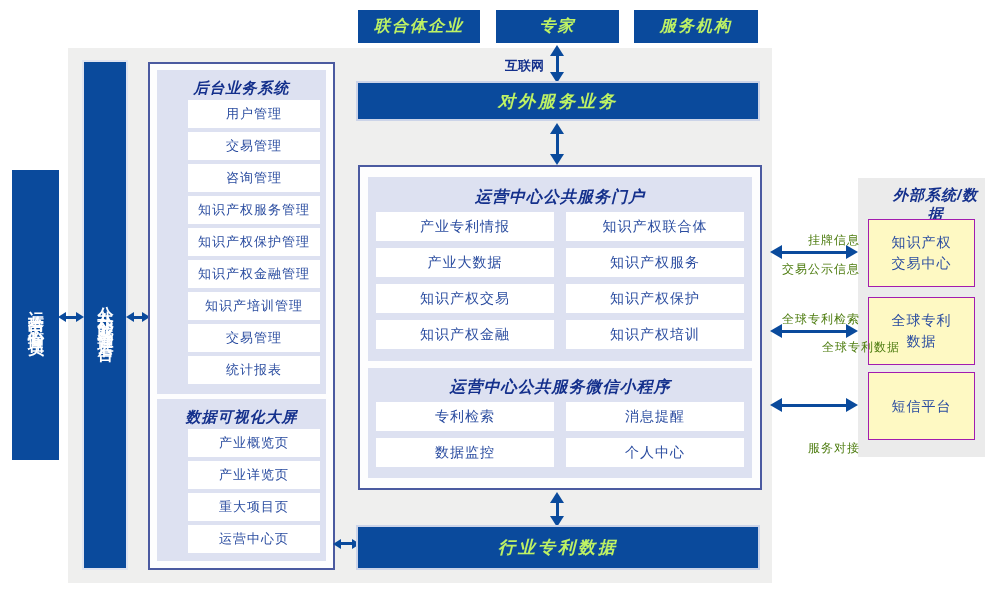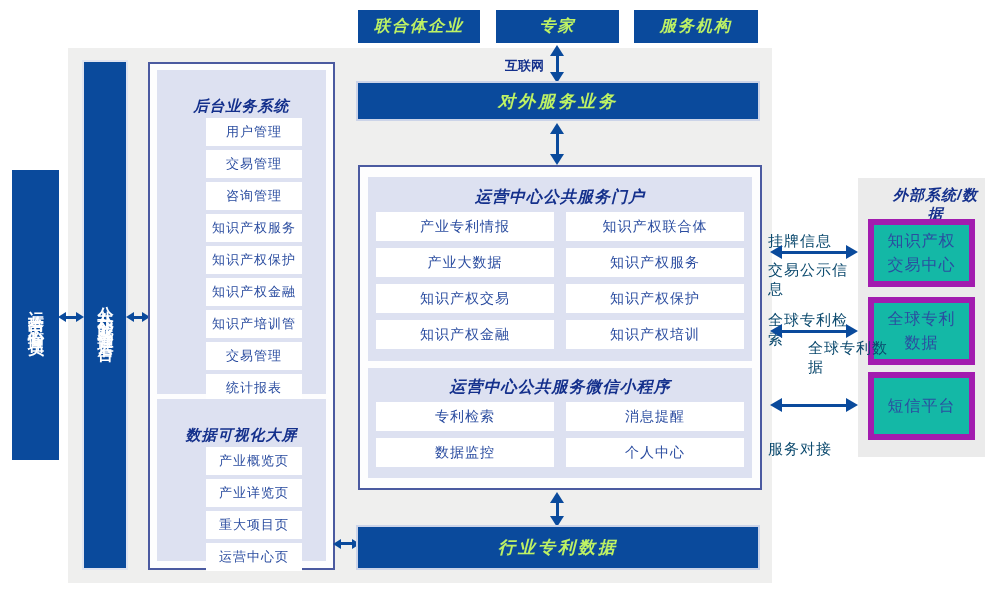--- a/index.html
+++ b/index.html
@@ -36,21 +36,21 @@
     writing-mode: vertical-rl; text-orientation: upright;
     color:#fff; font-weight:bold; font-size:16px; letter-spacing:5px; font-style:normal;
   }
 
   
   .frame { position:absolute; background:#fdfdfe; border:2px solid #4b5aa0; }
   .frame-left   { left:148px; top:62px;  width:187px; height:508px; }
   .frame-portal { left:358px; top:165px; width:404px; height:325px; }
 
   
-  .panel { position:absolute; background:#dde1f1; padding:24px; }
+  .panel { position:absolute; background:#dde1f1; padding:6px; }
   .panel-backend { left:7px; right:7px; top:6px;   height:324px; }
   .panel-dash    { left:7px; right:7px; top:335px; height:162px; }
   .panel-portal  { left:8px; right:8px; top:10px;  height:184px; padding:7px 8px; }
   .panel-mini    { left:8px; right:8px; top:201px; height:110px; padding:6px 8px; }
 
   .panel-title {
     text-align:center; font-weight:bold; font-style:italic;
     color:#14308c; font-size:15px; line-height:23px; height:24px; letter-spacing:1px;
   }
   .panel-title.big { font-size:16px; height:28px; line-height:26px; }
@@ -66,30 +66,30 @@
     color:#2b4da0; font-size:14px; letter-spacing:1px;
   }
 
   
   .ext-title {
     position:absolute; left:858px; top:186px; width:127px; text-align:center;
     font-weight:bold; font-style:italic; font-size:15px; color:#14308c; letter-spacing:1px;padding-left:28px;
   }
   .ext-box {
     position:absolute; left:868px; width:107px; height:68px;
-    background:#14b8a6; border:6px solid #a21caf;
+    background:#fef9c3; border:1px solid #a21caf;
     display:flex; align-items:center; justify-content:center; text-align:center;
-    color:#2b4da0; font-size:16px; line-height:1.5; white-space:pre-line; letter-spacing:1px;
+    color:#2b4da0; font-size:14px; line-height:1.5; white-space:pre-line; letter-spacing:1px;
   }
   .ext-1 { top:219px; } .ext-2 { top:297px; } .ext-3 { top:372px; }
 
   
   .link-label {
-    position:absolute; left:768px; width:92px; text-align:left;
-    font-size:15px; color:#0c4a6e; letter-spacing:1px;
+    position:absolute; left:768px; width:92px; text-align:right;
+    font-size:12px; color:#4d7c0f; letter-spacing:1px;
   }
 
   .internet-label {
     position:absolute; left:486px; top:57px; width:58px; text-align:right;
     font-size:13px; font-weight:bold; color:#14308c;
   }
 
   
   .ha { position:absolute; display:flex; align-items:center; }
   .ha i { display:block; width:0; height:0; }

